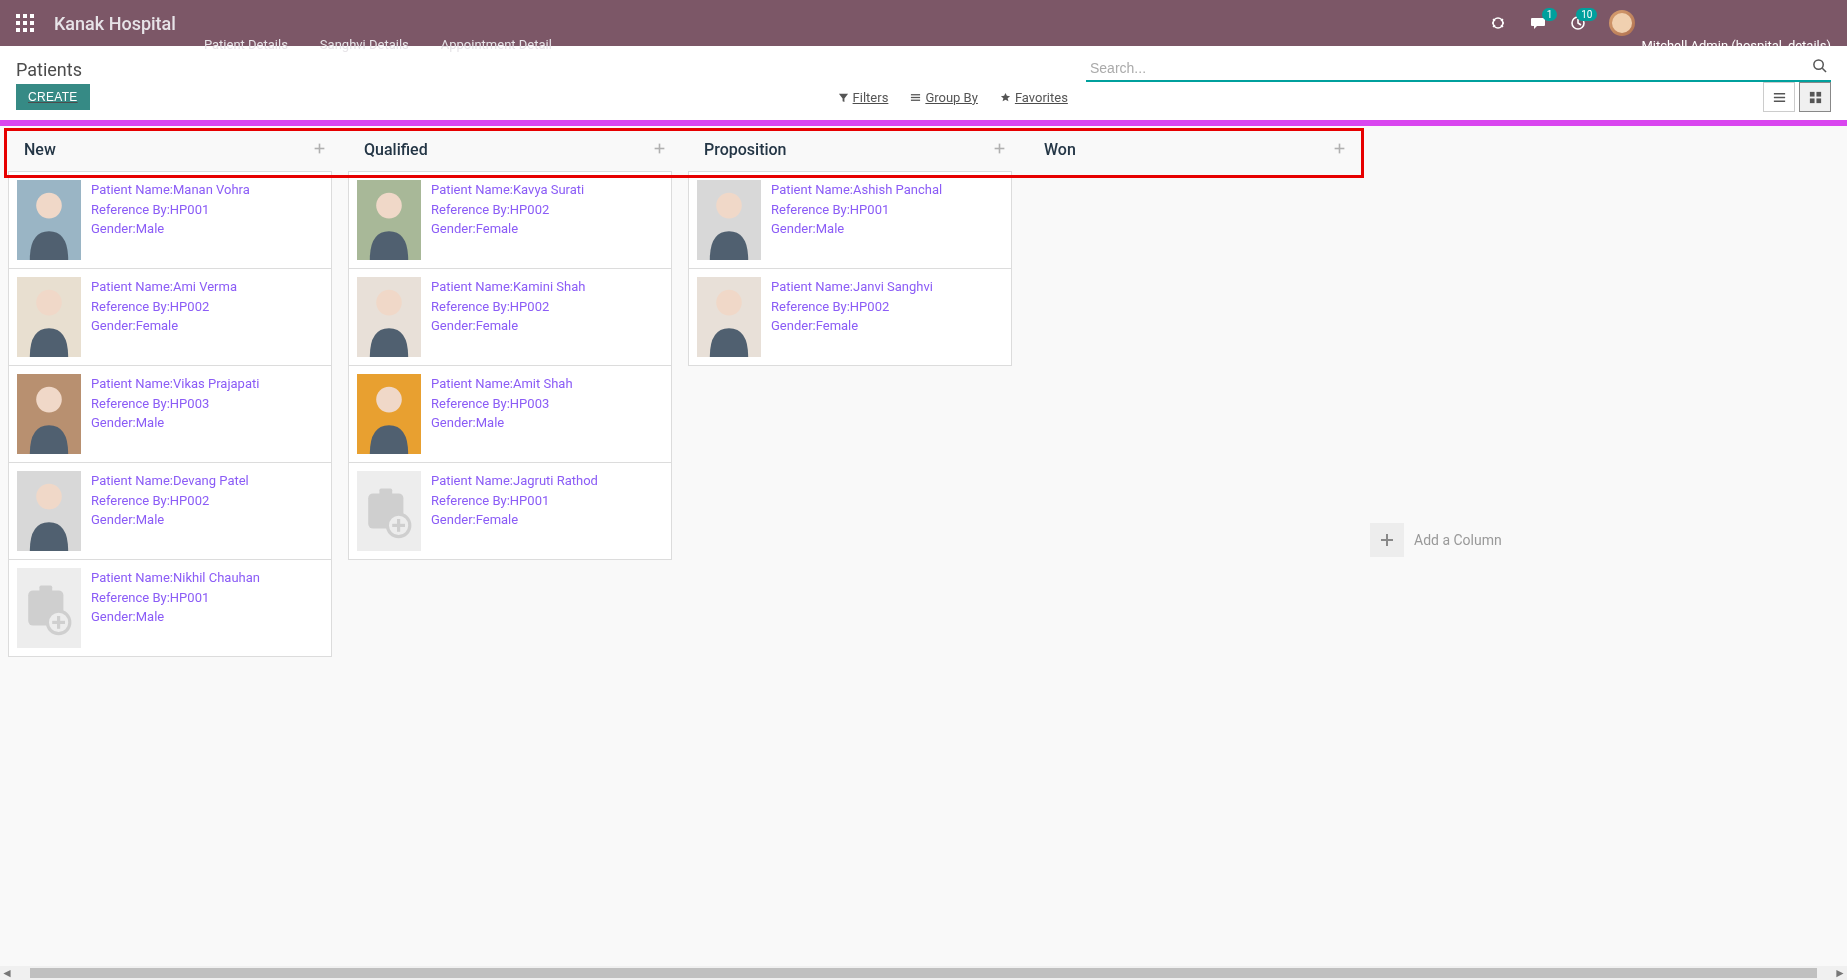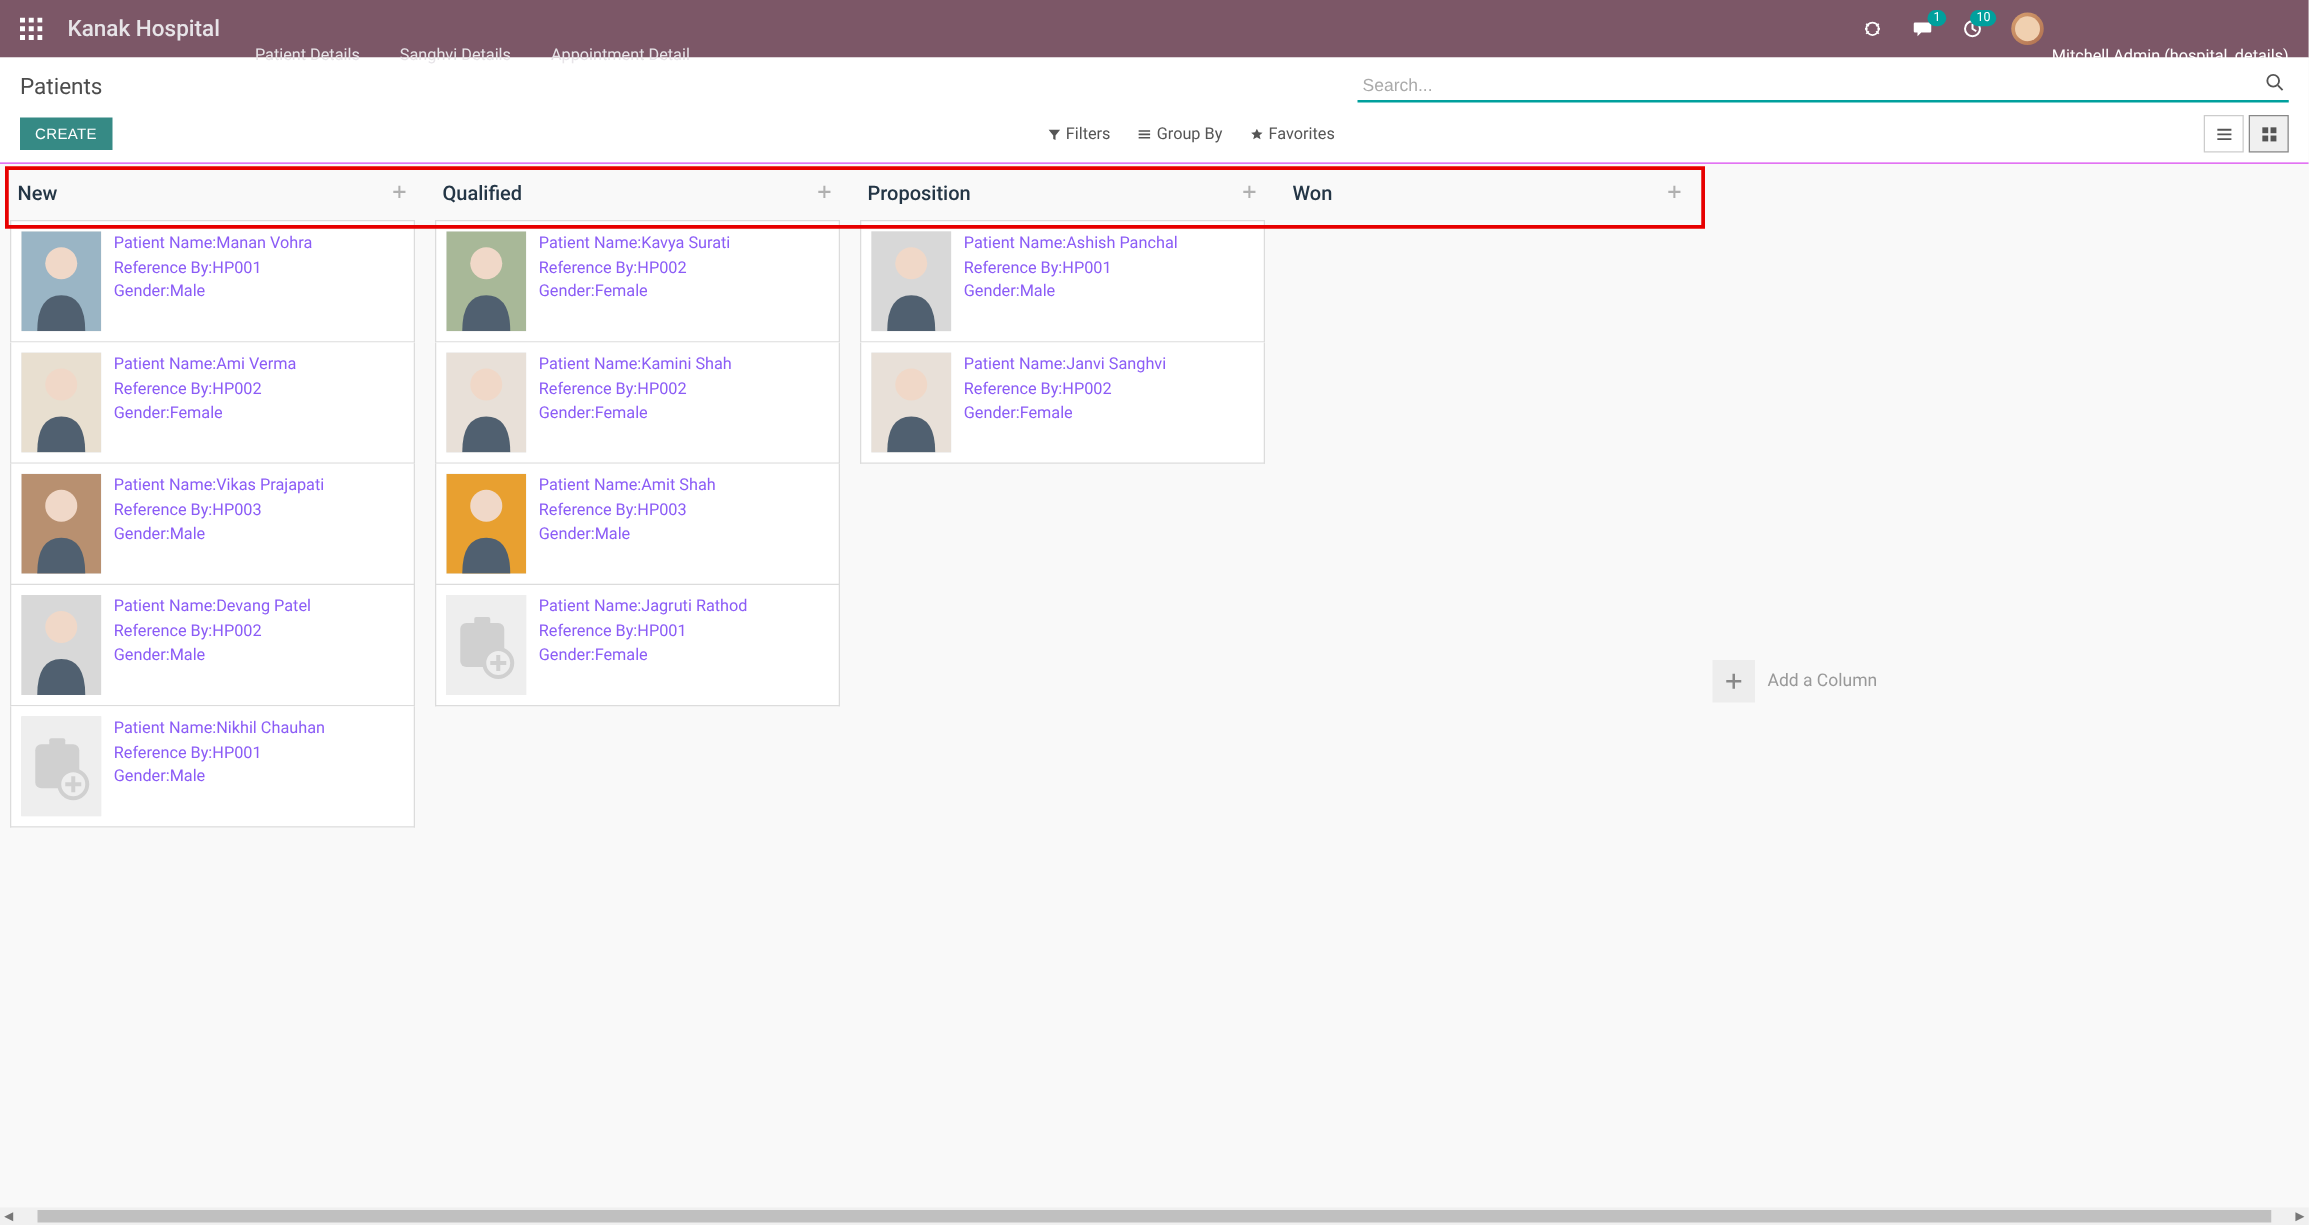--- a/index.html
+++ b/index.html
@@ -55,36 +55,36 @@
   position:relative;
 }
 .avatar-circle::after{
   content:""; position:absolute; inset:3px; border-radius:50%;
   background:#f0d0b0;
 }
 .user-label { color:#fff; font-size:13px;margin-top:44px; }
 
 
 .control-panel {
-  background:#fff; border-bottom:1px solid #d946ef;
+  background:#fff; border-bottom:6px solid #d946ef;
   padding: 10px 16px 8px 16px;
 }
 .cp-top { display:flex; align-items:center; }
 .page-title { font-size:18px; color:#4c4c4c; font-weight:400; }
 .cp-search-wrap { margin-left:auto; width: 745px; position:relative;}
 .cp-search {
   width:100%; border:none; border-bottom:1px solid #ccc;
   font-size:14px; padding:4px 28px 4px 4px; outline:none;
   border-bottom: 2px solid #00a09d;
 }
 .cp-search::placeholder{ color:#aaa;}
 .search-icon {
   position:absolute; right:4px; top:2px; font-size:15px; color:#666; cursor:pointer;
 }
-.cp-bottom { display:flex; align-items:center; margin-top:10px;}
+.cp-bottom { display:flex; align-items:center; text-decoration:underline;}
 .create-btn {
   background:#368a85; color:#fff; border:none;
   padding:6px 12px; font-size:12px; letter-spacing:0.3px;
   cursor:pointer; font-weight:500;
 }
 .search-tools { margin-left: 748px; display:flex; gap:22px;}
 .search-tool { font-size:13px; color:#555; cursor:pointer; display:flex; align-items:center; gap:4px;}
 .view-switch { margin-left:auto; display:flex; gap:4px;}
 .view-btn {
   width:32px; height:30px; border:1px solid #ccc;
@@ -102,21 +102,21 @@
   position:absolute; left:4px; top:2px;
   width: 1360px; height: 50px;
   border: 3px solid #e70000; z-index:2; pointer-events:none;
 }
 .kanban-col {
   width: 340px; min-width:340px;
   padding: 0 8px;
 }
 .col-header {
   display:flex; align-items:flex-end;
-  padding: 14px 6px 12px 6px;
+  padding: 14px 6px 12px 16px;
 }
 .col-title { font-size:16px; color:#243646; font-weight:500; }
 .col-add { margin-left:auto; color:#b0b0b0; font-size:15px; cursor:pointer;}
 .kanban-card {
   background:#fff; border:1px solid #dcdcdc;
   margin-bottom:0px; display:flex;
   border-top:none;
 }
 .kanban-card:first-of-type{ border-top:1px solid #dcdcdc;}
 .card-img {

